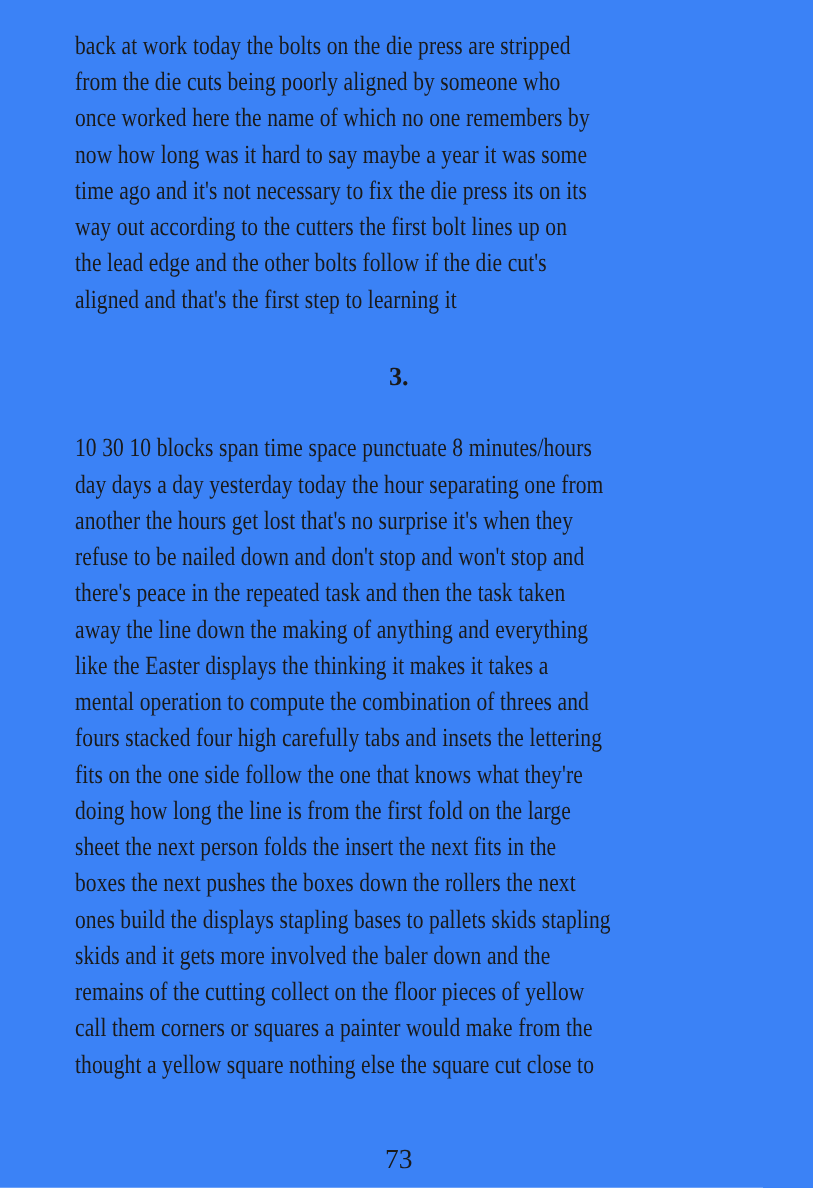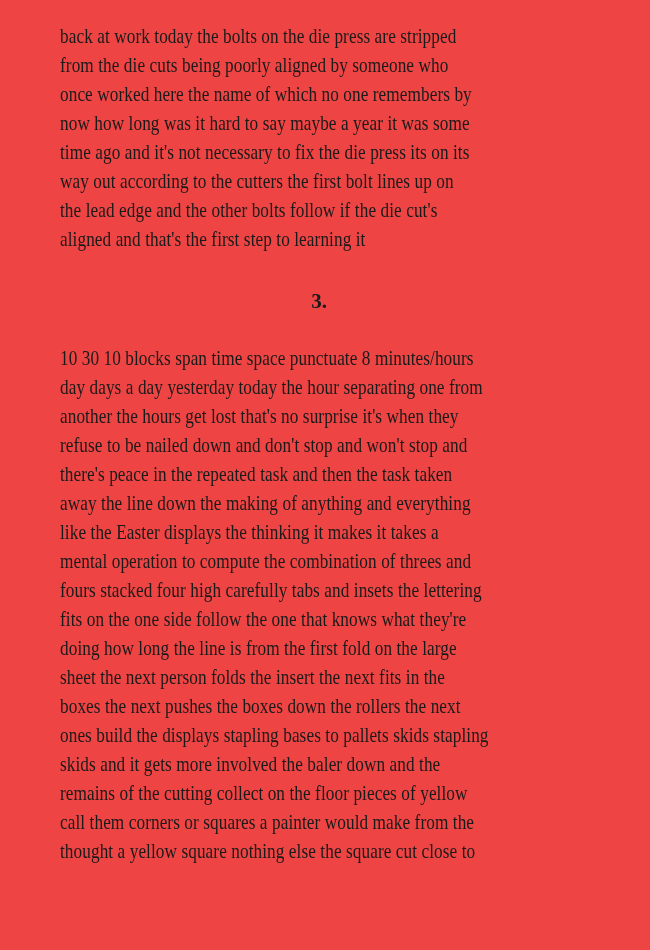--- a/index.html
+++ b/index.html
@@ -7,21 +7,21 @@
     width: 650px;
     height: 950px;
     background: #ffffff;
     font-family: "Liberation Serif", "DejaVu Serif", serif;
     color: #1a1a1a;
   }
   .page {
     position: relative;
     width: 650px;
     height: 950px;
-    background: #ef4444;
+    background: #3b82f6;
     overflow: hidden;
   }
   .textblock {
     position: absolute;
     left: 60px;
     top: 22px;
     width: 518px;
   }
   .paragraph .line {
     font-size: 21px;
@@ -80,13 +80,14 @@
         <div class="line">doing how long the line is from the first fold on the large</div>
         <div class="line">sheet the next person folds the insert the next fits in the</div>
         <div class="line">boxes the next pushes the boxes down the rollers the next</div>
         <div class="line">ones build the displays stapling bases to pallets skids stapling</div>
         <div class="line">skids and it gets more involved the baler down and the</div>
         <div class="line">remains of the cutting collect on the floor pieces of yellow</div>
         <div class="line">call them corners or squares a painter would make from the</div>
         <div class="line">thought a yellow square nothing else the square cut close to</div>
       </div>
   </div>
+  <div class="folio">73</div>
 </div>
 
 </body></html>

